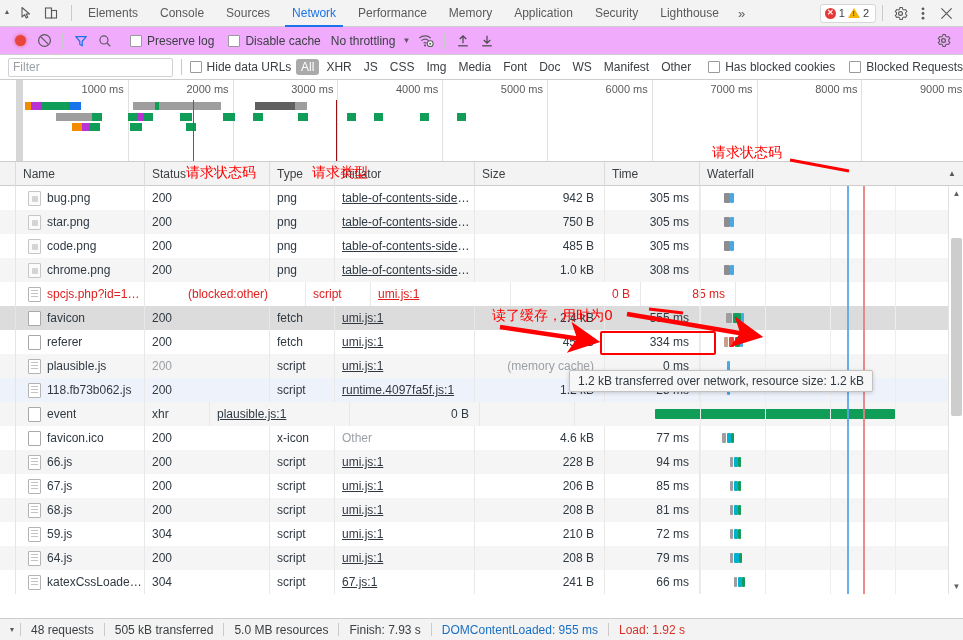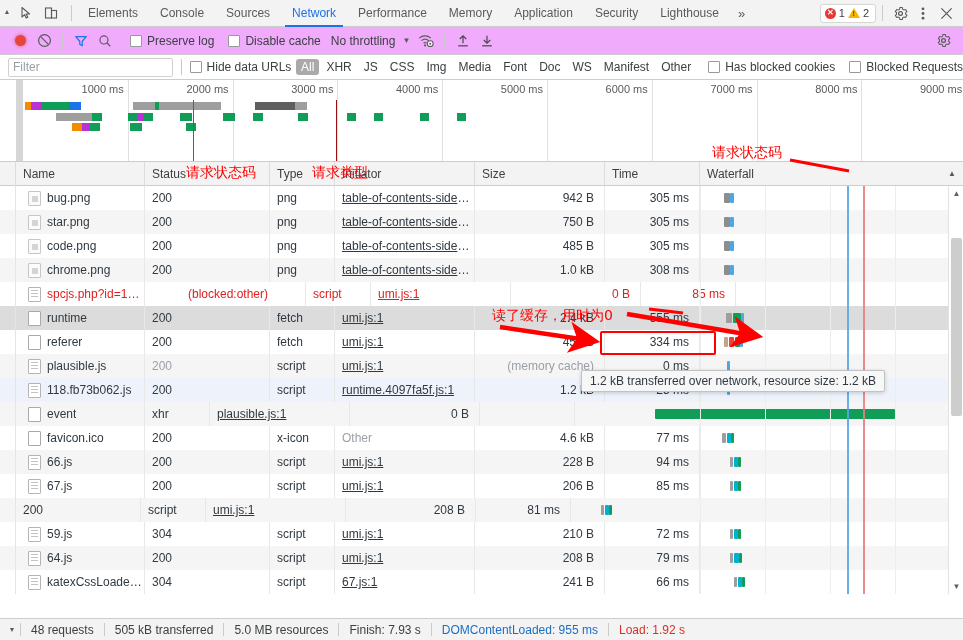--- a/index.html
+++ b/index.html
@@ -571,21 +571,21 @@
           <div class="cell err" style="width: 65px; flex: 0 0 auto;">script</div>
           <div class="cell" style="width: 140px; flex: 0 0 auto;"><span class="ini-link err">umi.js:1</span></div>
           <div class="cell num err" style="width: 130px; flex: 0 0 auto;">0 B</div>
           <div class="cell num err" style="width: 95px; flex: 0 0 auto;">85 ms</div>
           <div class="wf"></div>
         </div>
         <div class="row sel">
           <div style="width: 16px; height: 24px; flex: 0 0 auto; border-right: 1px solid rgb(229, 229, 229);"></div>
           <div class="cell name" style="width: 129px; flex: 0 0 auto;">
             <span class="fi fi-blank"></span>
-            <span style="overflow: hidden; text-overflow: ellipsis; white-space: nowrap;">runtime</span>
+            <span style="overflow: hidden; text-overflow: ellipsis; white-space: nowrap;">favicon</span>
           </div>
           <div class="cell" style="width: 125px; flex: 0 0 auto;">200</div>
           <div class="cell" style="width: 65px; flex: 0 0 auto;">fetch</div>
           <div class="cell" style="width: 140px; flex: 0 0 auto;"><span class="ini-link">umi.js:1</span></div>
           <div class="cell num" style="width: 130px; flex: 0 0 auto;">2.4 kB</div>
           <div class="cell num" style="width: 95px; flex: 0 0 auto;">555 ms</div>
           <div class="wf">
             <div class="wf-bar" style="left: 26px; width: 6px; background: rgb(158, 158, 158);"></div>
             <div class="wf-bar" style="left: 33px; width: 8px; background: rgb(15, 157, 88);"></div>
             <div class="wf-bar" style="left: 41px; width: 3px; background: rgb(74, 168, 232);"></div>
@@ -699,20 +699,24 @@
           <div class="cell num" style="width: 130px; flex: 0 0 auto;">206 B</div>
           <div class="cell num" style="width: 95px; flex: 0 0 auto;">85 ms</div>
           <div class="wf">
             <div class="wf-bar" style="left: 30px; width: 3px; background: rgb(158, 158, 158);"></div>
             <div class="wf-bar" style="left: 34px; width: 4px; background: rgb(0, 176, 208);"></div>
             <div class="wf-bar" style="left: 38px; width: 3px; background: rgb(15, 157, 88);"></div>
           </div>
         </div>
         <div class="row even">
           <div style="width: 16px; height: 24px; flex: 0 0 auto; border-right: 1px solid rgb(229, 229, 229);"></div>
+          <div class="cell name" style="width: 129px; flex: 0 0 auto;">
+            <span class="fi fi-doc"></span>
+            <span style="overflow: hidden; text-overflow: ellipsis; white-space: nowrap;">68.js</span>
+          </div>
           <div class="cell" style="width: 125px; flex: 0 0 auto;">200</div>
           <div class="cell" style="width: 65px; flex: 0 0 auto;">script</div>
           <div class="cell" style="width: 140px; flex: 0 0 auto;"><span class="ini-link">umi.js:1</span></div>
           <div class="cell num" style="width: 130px; flex: 0 0 auto;">208 B</div>
           <div class="cell num" style="width: 95px; flex: 0 0 auto;">81 ms</div>
           <div class="wf">
             <div class="wf-bar" style="left: 30px; width: 3px; background: rgb(158, 158, 158);"></div>
             <div class="wf-bar" style="left: 34px; width: 4px; background: rgb(0, 176, 208);"></div>
             <div class="wf-bar" style="left: 38px; width: 3px; background: rgb(15, 157, 88);"></div>
           </div>
@@ -776,21 +780,21 @@
         <div class="wf-load" style="left: 863px;"></div>
       </div>
 
     <div class="scrollbar">
       <div class="sb-up">▲</div>
       <div class="sb-thumb" style="top:52px; height:178px"></div>
       <div class="sb-down">▼</div>
     </div>
   </div>
 
-  <div class="tooltip" style="left:581px; top:370px">1.2 kB transferred over network, resource size: 1.2 kB</div>
+  <div class="tooltip" style="left:569px; top:370px">1.2 kB transferred over network, resource size: 1.2 kB</div>
 
   <div class="anno" style="left:186px; top:164px">请求状态码</div>
   <div class="anno" style="left:312px; top:164px">请求类型</div>
   <div class="anno" style="left:712px; top:144px">请求状态码</div>
   <div class="anno" style="left:492px; top:307px">读了缓存，用时为0</div>
   <div class="anno-box" style="left:600px; top:331px; width:116px; height:24px"></div>
 
   <svg class="arrow-svg" style="left:0; top:0; width:963px; height:640px">
     <defs>
       <marker id="ah" markerWidth="7" markerHeight="7" refX="5.6" refY="3.5" orient="auto">

